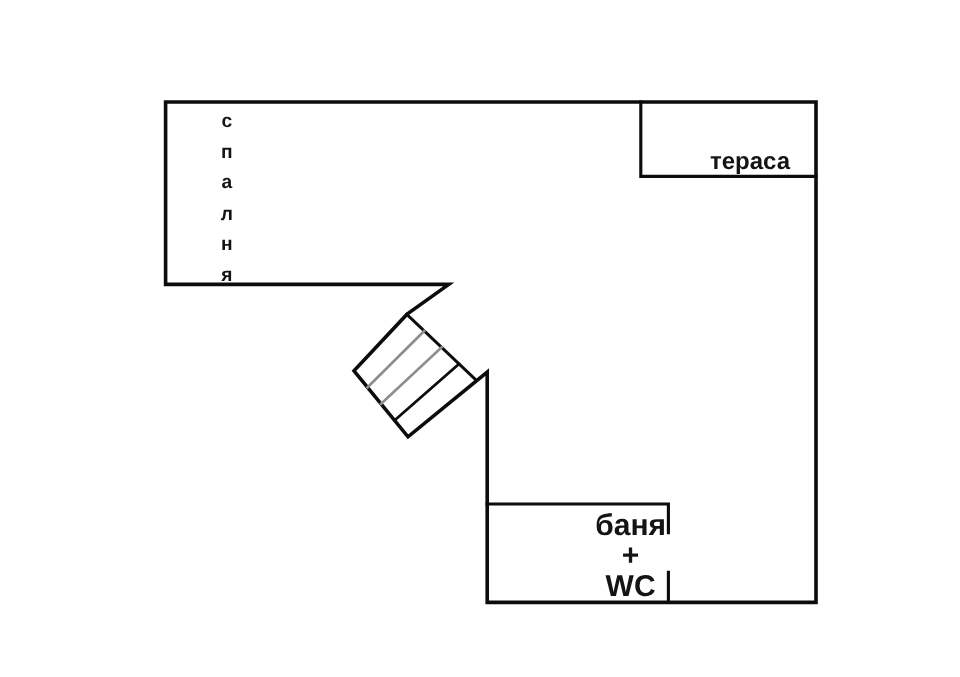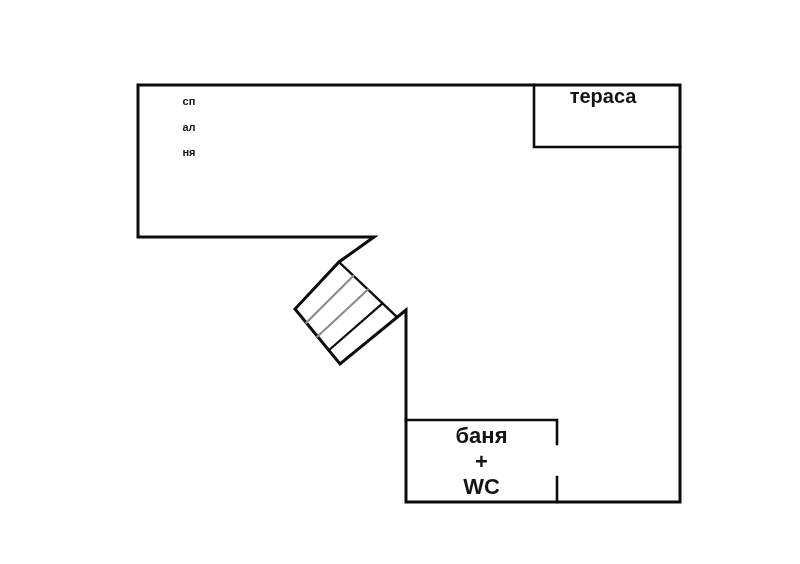--- a/index.html
+++ b/index.html
@@ -22,48 +22,49 @@
   }
   .label {
     position: absolute;
     color: #141414;
     font-weight: bold;
   }
   .bedroom-label {
     left: 181px;
     top: 89px;
     width: 16px;
-    font-size: 11px;
+    font-size: 16px;
     line-height: 25.5px;
     word-break: break-all;
     text-align: center;
     letter-spacing: 0;
   }
   .terrace-label {
-    left: 530px;
+    left: 552px;
     top: 85px;
     width: 146px;
     height: 62px;
     display: flex;
-    align-items: flex-start;
+    align-items: flex-end;
     justify-content: center;
     font-size: 20px;
   }
   .bathroom-label {
     left: 406px;
     top: 421px;
     width: 151px;
     height: 81px;
     display: flex;
     flex-direction: column;
     align-items: center;
-    justify-content: center;
-    font-size: 22px;
+    justify-content: flex-end;
+    font-size: 25px;
     line-height: 25.5px;
     text-align: center;
+    padding-left: 44px;
   }
   .watermark {
     position: absolute;
     left: 127px;
     top: 452px;
     font-size: 23px;
     font-weight: bold;
     color: #bf8388;
     letter-spacing: 0.5px;
   }

